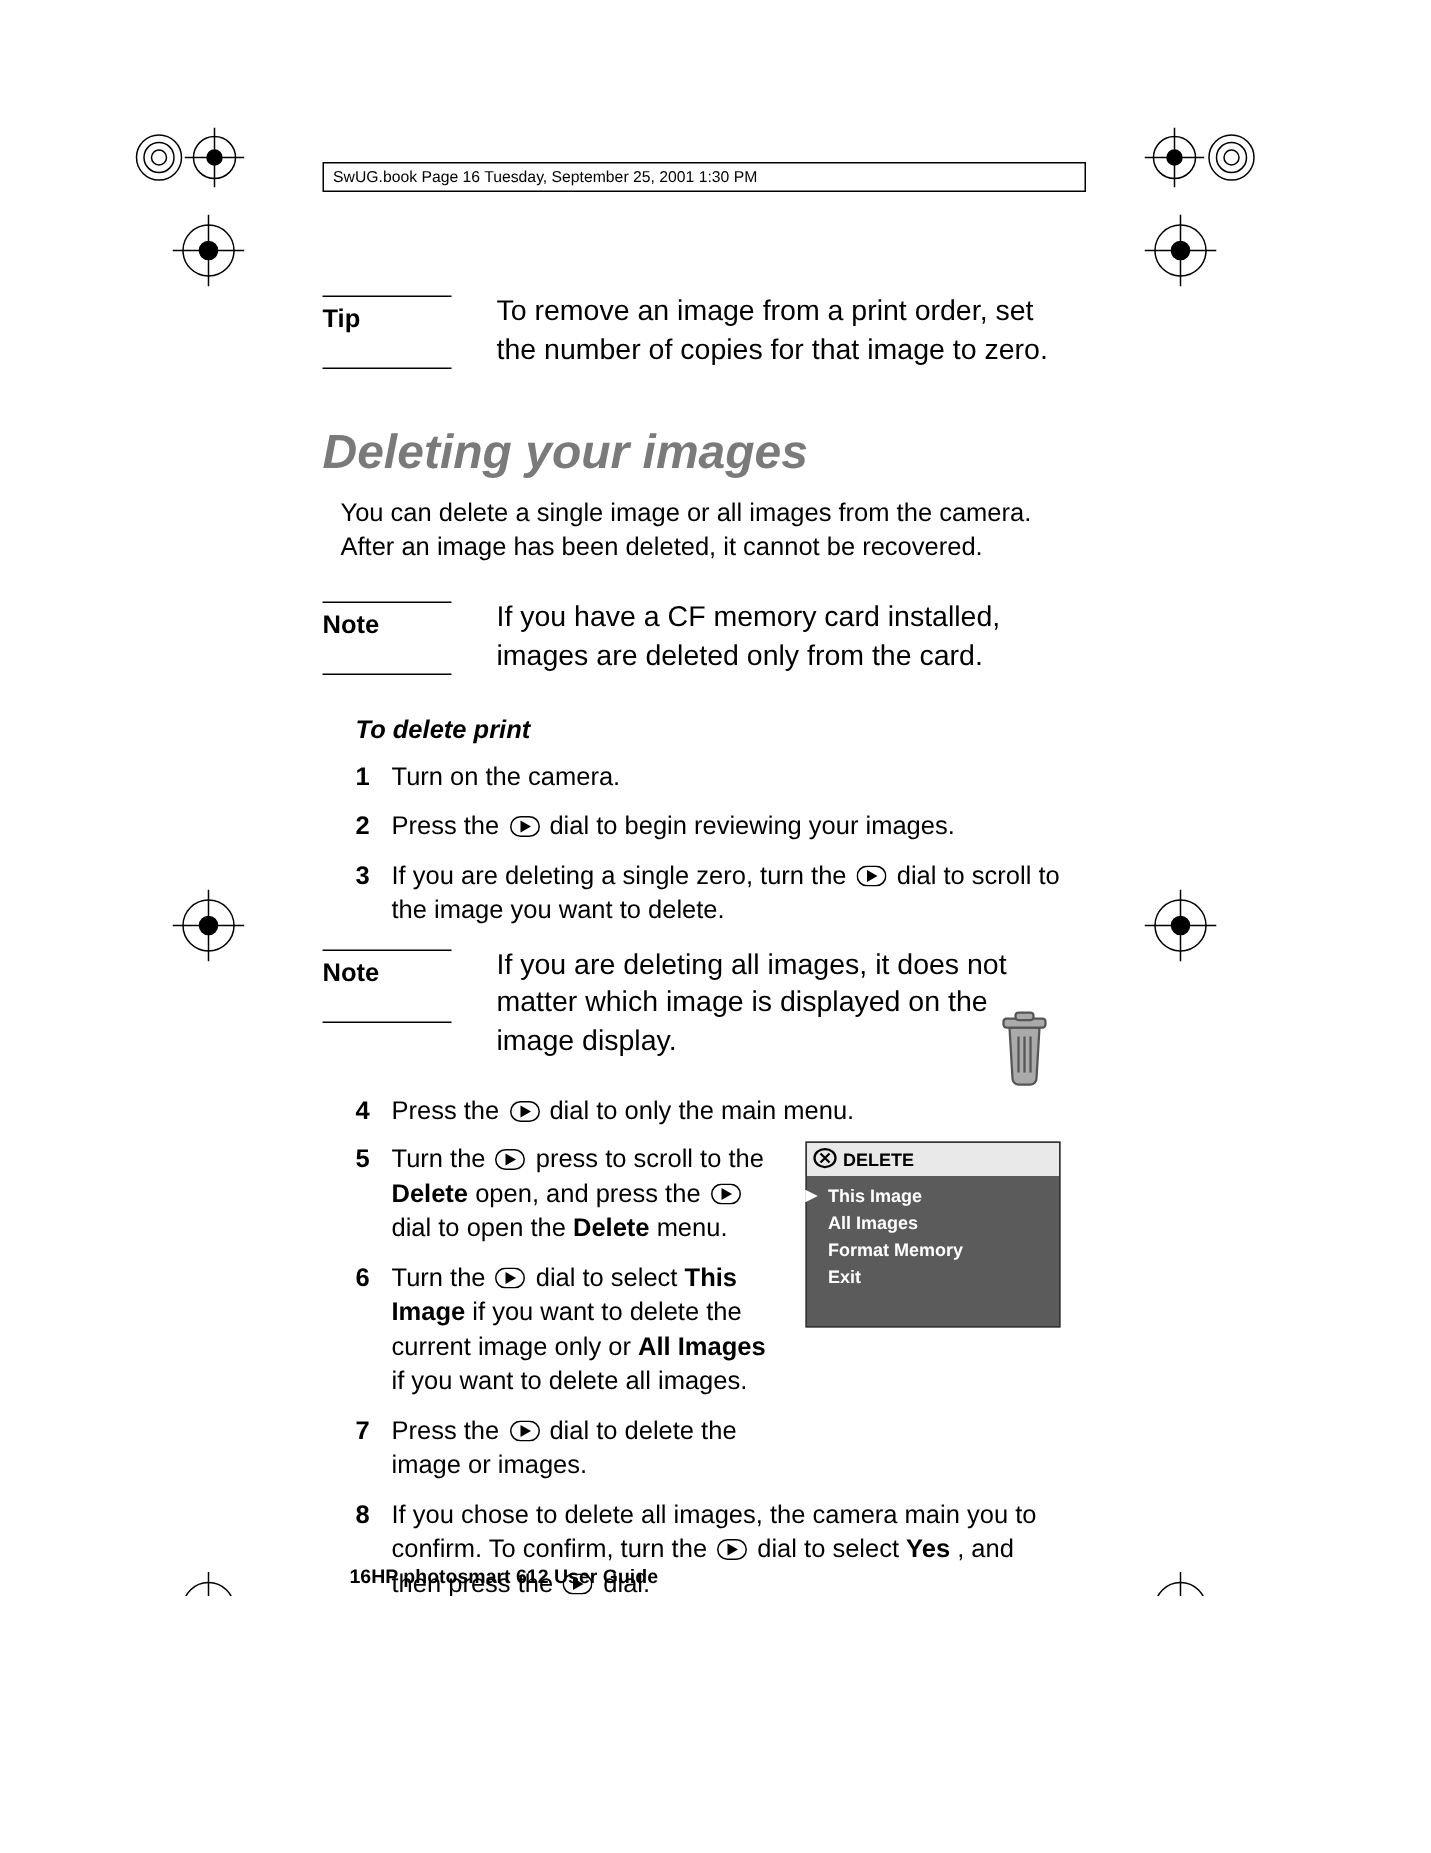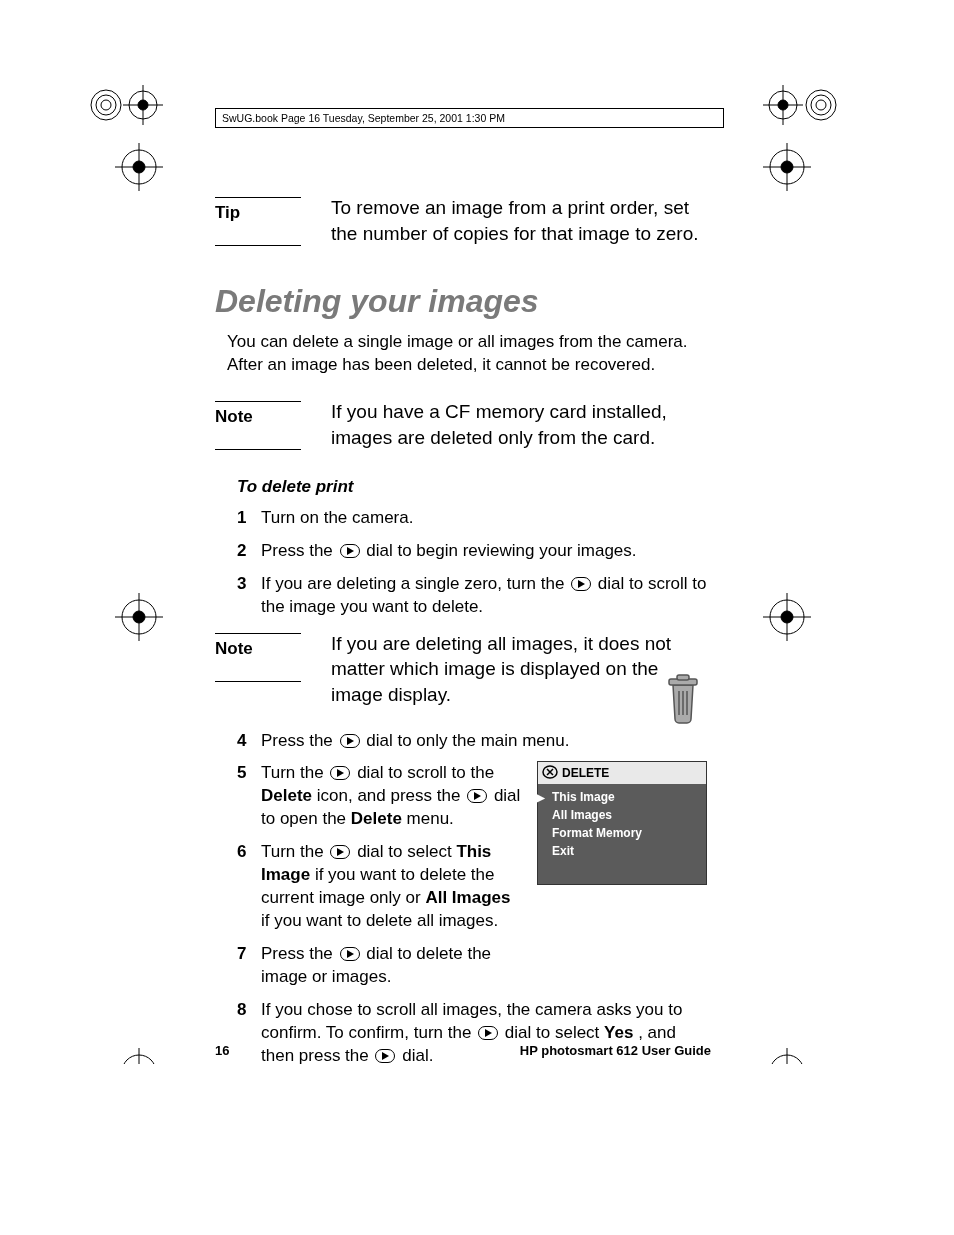--- a/index.html
+++ b/index.html
@@ -46,21 +46,21 @@
 
   
   .lcd{position:absolute;right:4px;top:566px;width:168px;height:122px;background:#5b5b5b;border:1px solid #333;font-size:12px;color:#fff;}
   .lcd-hdr{background:#e9e9e9;color:#000;font-weight:700;font-size:12px;padding:3px 5px 3px 24px;position:relative;}
   .lcd-hdr .trash{position:absolute;left:4px;top:2px;}
   .lcd-body{padding:4px 0 0 4px;font-weight:700;font-size:12px;line-height:1.5;position:relative;}
   .lcd-body .ptr{position:absolute;left:-1px;top:6px;font-size:10px;}
   .lcd-body .row{padding-left:10px;}
 
   
-  .footer{position:absolute;left:215px;top:1042px;width:496px;display:flex;justify-content:space-between;font-size:13px;font-weight:700;}
+  .footer{position:absolute;left:233px;top:1042px;width:496px;display:flex;justify-content:flex-start;font-size:13px;font-weight:700;}
 </style>
 </head>
 <body>
 
 <div class="page">
 
   <div class="cm" style="left:123px;top:85px;">
       <svg width="40" height="40">
         <g stroke="#000" stroke-width="1" fill="none">
           <circle cx="20" cy="20" r="14"></circle>
@@ -319,23 +319,23 @@
         </li>
 
       <li>
           <span class="num">5</span>
         <span class="body narrow">
           <span>Turn the </span>
           <span class="dial"><svg width="20" height="14">
                 <rect x="0.5" y="0.5" width="19" height="13" rx="6.5" fill="#fff" stroke="#000"></rect>
                 <polygon points="7,3 14,7 7,11" fill="#000"></polygon>
               </svg></span>
-          <span> dial to scroll to the </span>
+          <span> press to scroll to the </span>
           <b>Delete</b>
-          <span> icon, and press the </span>
+          <span> open, and press the </span>
           <span class="dial"><svg width="20" height="14">
                 <rect x="0.5" y="0.5" width="19" height="13" rx="6.5" fill="#fff" stroke="#000"></rect>
                 <polygon points="7,3 14,7 7,11" fill="#000"></polygon>
               </svg></span>
           <span> dial to open the </span>
           <b>Delete</b>
           <span> menu.</span>
         </span>
         </li>
 
@@ -363,21 +363,21 @@
                 <rect x="0.5" y="0.5" width="19" height="13" rx="6.5" fill="#fff" stroke="#000"></rect>
                 <polygon points="7,3 14,7 7,11" fill="#000"></polygon>
               </svg></span>
           <span> dial to delete the image or images.</span>
         </span>
         </li>
 
       <li>
           <span class="num">8</span>
         <span class="body">
-          <span>If you chose to scroll all images, the camera asks you to confirm. To confirm, turn the </span>
+          <span>If you chose to delete all images, the camera main you to confirm. To confirm, turn the </span>
           <span class="dial"><svg width="20" height="14">
                 <rect x="0.5" y="0.5" width="19" height="13" rx="6.5" fill="#fff" stroke="#000"></rect>
                 <polygon points="7,3 14,7 7,11" fill="#000"></polygon>
               </svg></span>
           <span> dial to select </span>
           <b>Yes</b>
           <span>, and then press the </span>
           <span class="dial"><svg width="20" height="14">
                 <rect x="0.5" y="0.5" width="19" height="13" rx="6.5" fill="#fff" stroke="#000"></rect>
                 <polygon points="7,3 14,7 7,11" fill="#000"></polygon>

